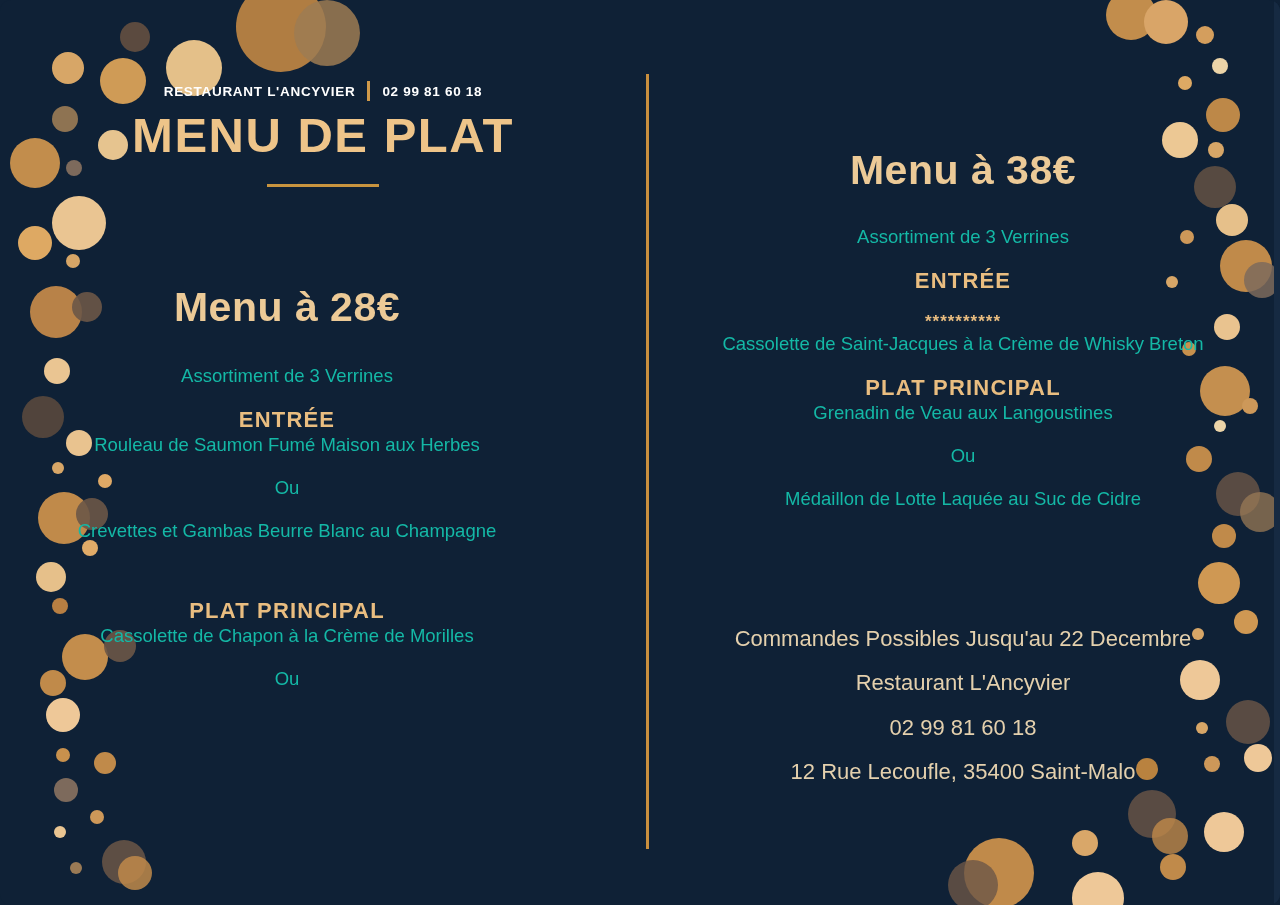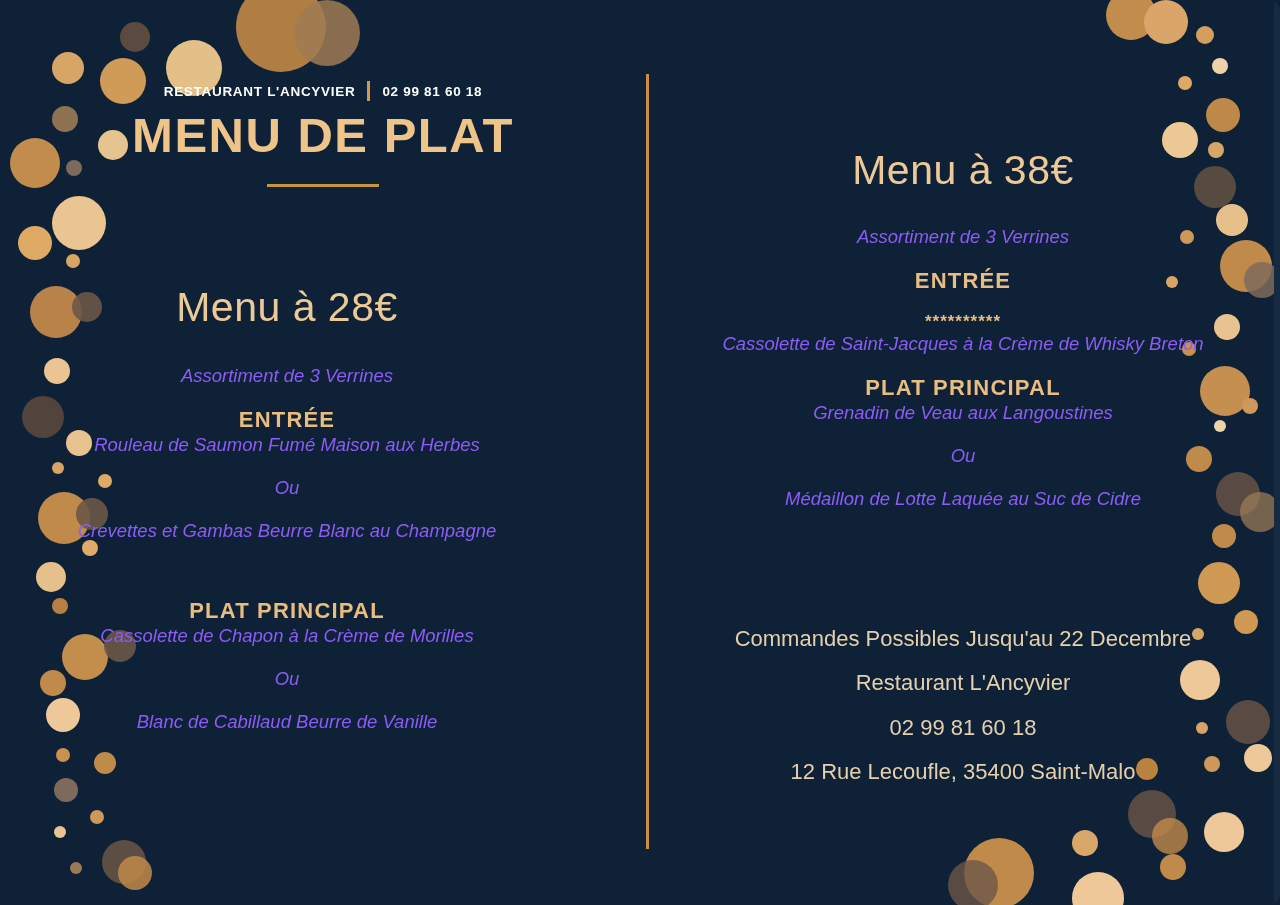--- a/index.html
+++ b/index.html
@@ -109,35 +109,34 @@
     width: 574px;
   }
   .col-right {
     left: 646px;
     top: 148px;
     width: 634px;
   }
   .menu-heading {
     color: #ecca97;
     font-size: 41px;
-    font-weight: normal;
+    font-weight: bold;
     letter-spacing: 0.5px;
     line-height: 1.1;
   }
   .col-left .menu-heading { margin-bottom: 34px; }
   .col-right .menu-heading { margin-bottom: 32px; }
 
   .line {
-    color: #8b5cf6;
+    color: #14b8a6;
     font-size: 18.5px;
     line-height: 1.35;
     font-weight: normal;
     margin: 0 auto;
     padding: 0 40px;
-    font-style: italic;
   }
   .line + .line { margin-top: 18px; }
 
   .section-label {
     color: #e9bd80;
     font-size: 22px;
     font-weight: bold;
     letter-spacing: 1.2px;
     margin-top: 18px;
   }
@@ -271,21 +270,20 @@
     <div class="menu-body">
         <div class="line">Assortiment de 3 Verrines</div>
         <div class="section-label">ENTRÉE</div>
         <div class="line">Rouleau de Saumon Fumé Maison aux Herbes</div>
         <div class="line">Ou</div>
         <div class="line">Crevettes et Gambas Beurre Blanc au Champagne</div>
         <div class="gap-md"></div>
         <div class="section-label">PLAT PRINCIPAL</div>
         <div class="line">Cassolette de Chapon à la Crème de Morilles</div>
         <div class="line">Ou</div>
-        <div class="line">Blanc de Cabillaud Beurre de Vanille</div>
       </div>
   </div>
 
   <div class="col col-right">
     <div class="menu-heading">Menu à 38€</div>
     <div class="menu-body">
         <div class="line">Assortiment de 3 Verrines</div>
         <div class="section-label">ENTRÉE</div>
         <div class="stars">**********</div>
         <div class="line">Cassolette de Saint-Jacques à la Crème de Whisky Breton</div>

